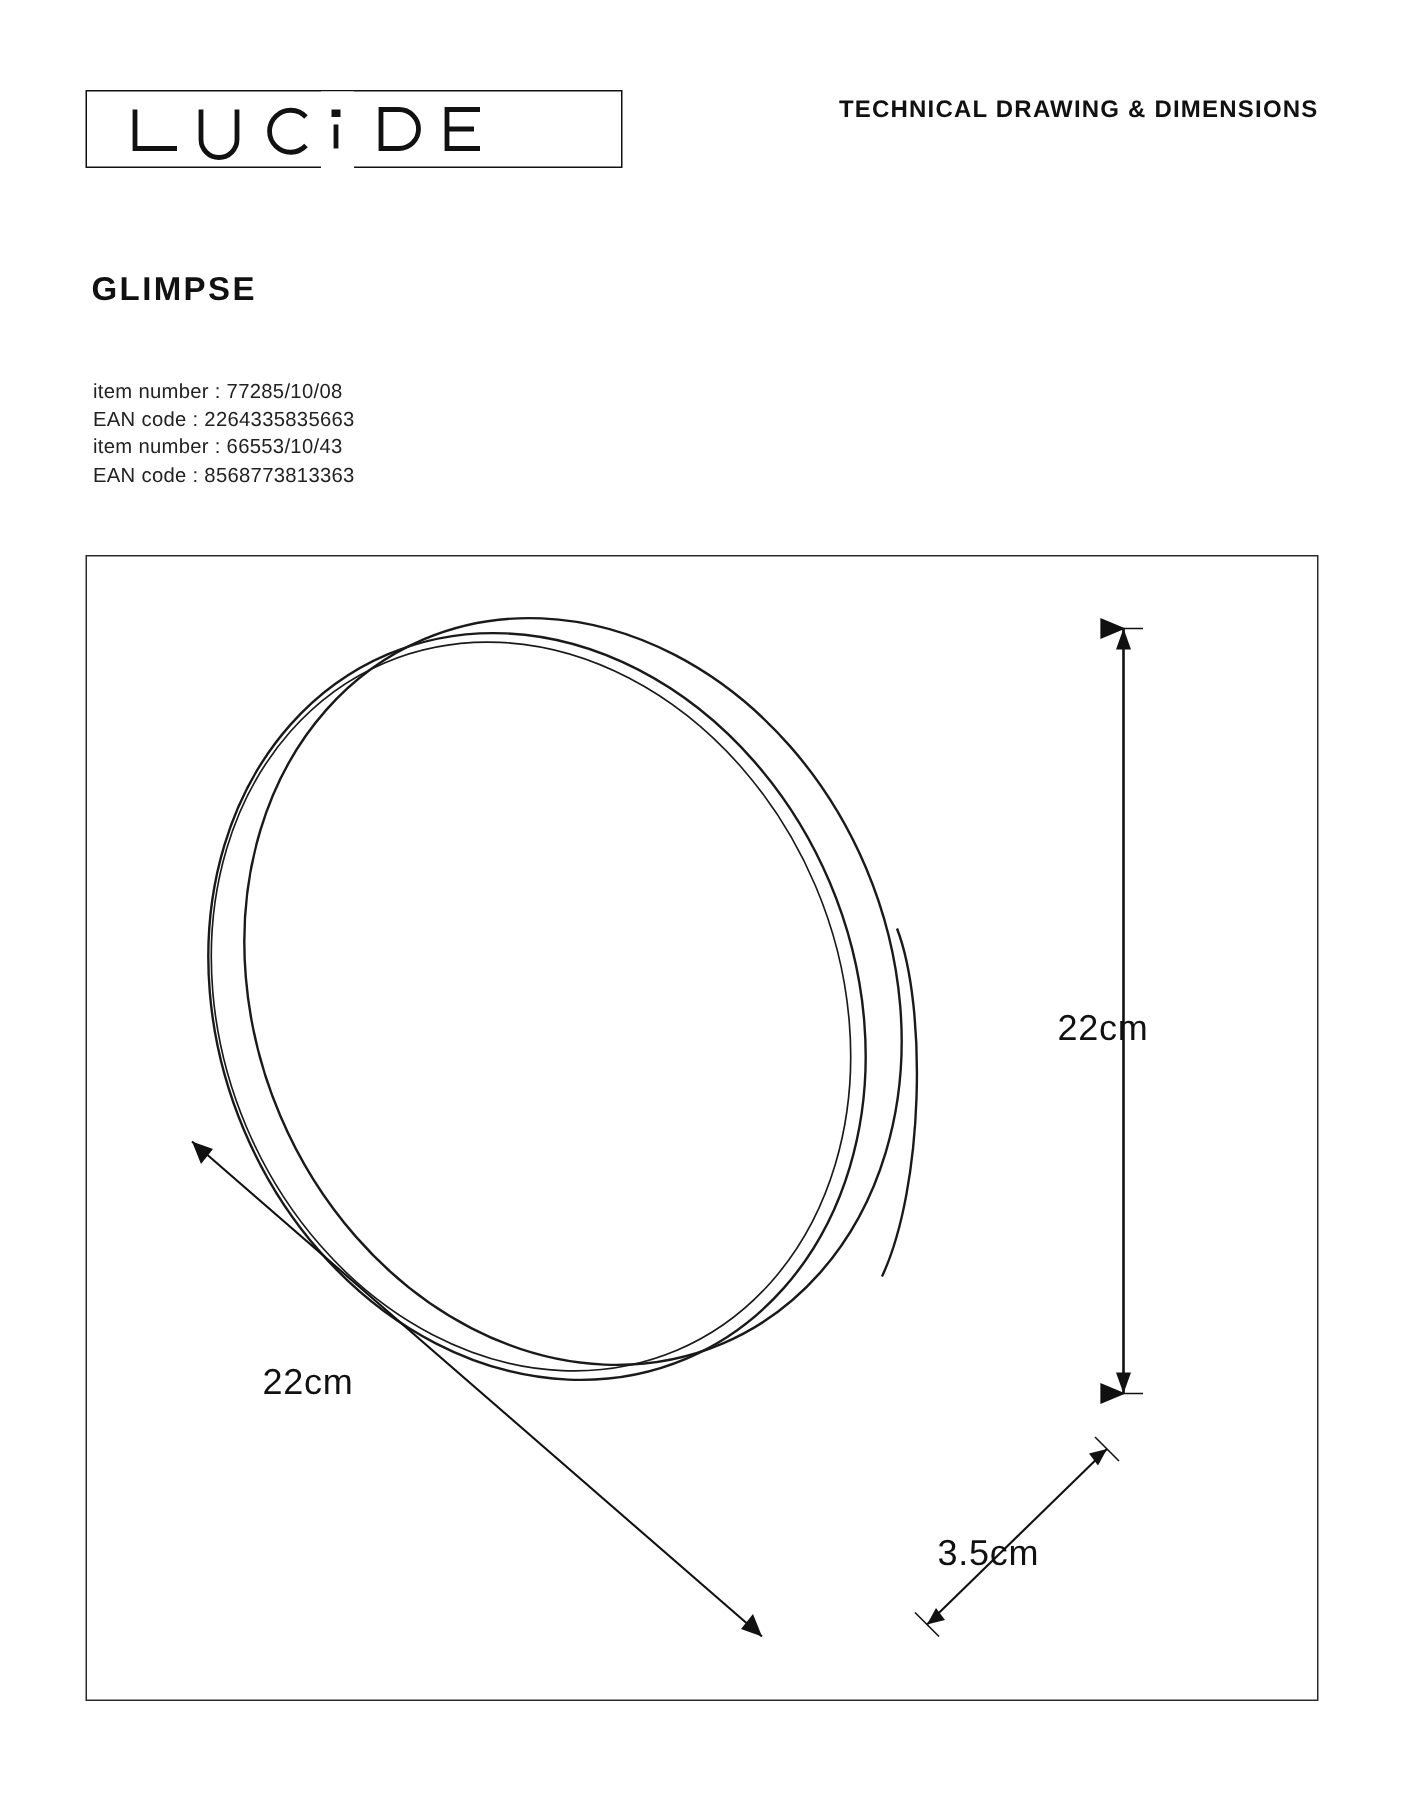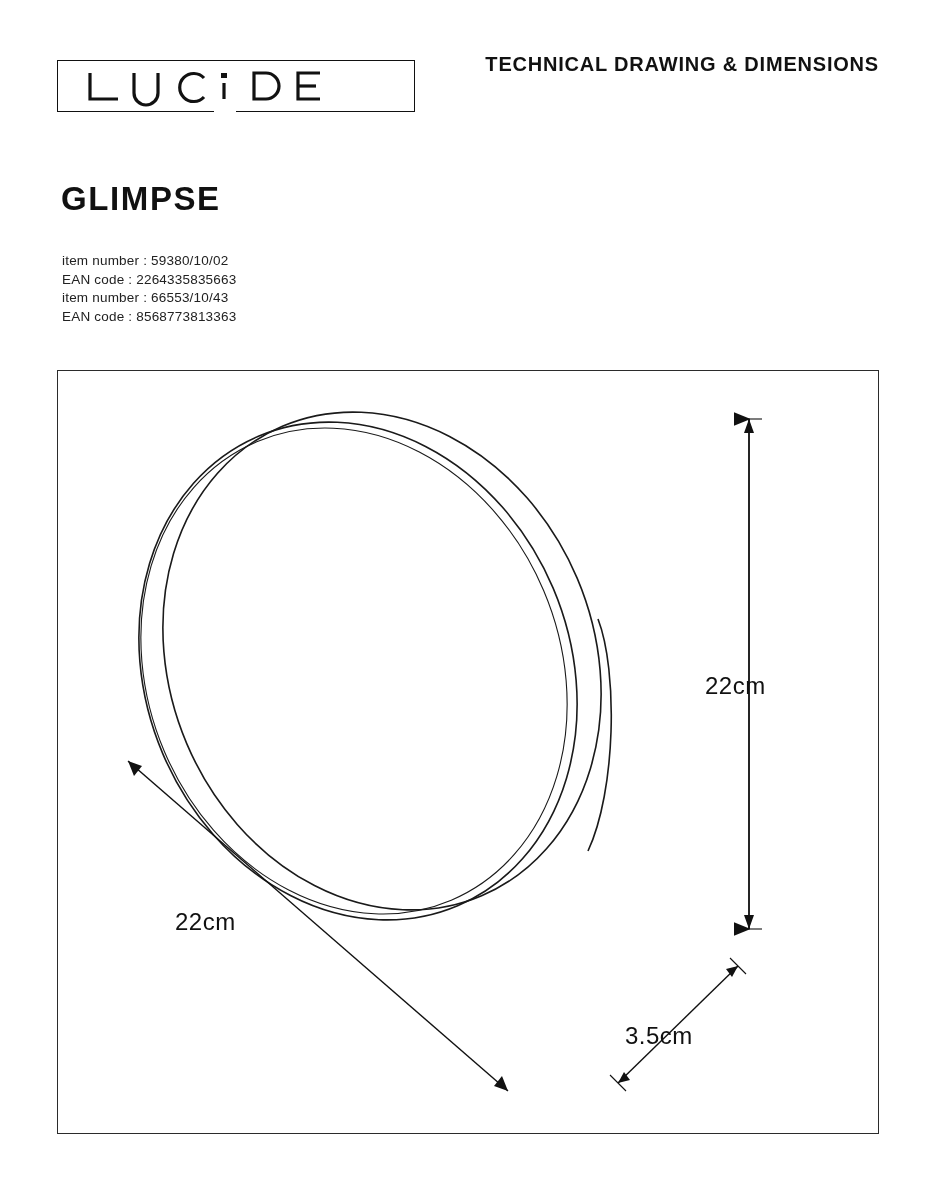--- a/index.html
+++ b/index.html
@@ -37,35 +37,35 @@
 
   .logo-svg {
     position: absolute;
     left: 0;
     top: 0;
   }
 
   .header-title {
     position: absolute;
     right: 0;
-    top: 0;
-    font-size: 20px;
+    top: 10px;
+    font-size: 16px;
     font-weight: bold;
     letter-spacing: 0.8px;
     color: #111;
     white-space: nowrap;
     line-height: 20px;
   }
 
   
   .product-name {
     position: absolute;
     left: 61px;
     top: 180px;
-    font-size: 33px;
+    font-size: 22px;
     font-weight: bold;
     letter-spacing: 1.6px;
     color: #111;
   }
 
   .meta {
     position: absolute;
     left: 62px;
     top: 252px;
     font-size: 13.5px;
@@ -135,21 +135,21 @@
       </g>
     </svg>
   </div>
 
   <div class="header-title">TECHNICAL DRAWING &amp; DIMENSIONS</div>
 </div>
 
 <div class="product-name">GLIMPSE</div>
 
 <div class="meta">
-  <div>item number : 59380/10/02</div>
+  <div>item number : 77285/10/08</div>
   <div>EAN code : 2264335835663</div>
   <div>item number : 66553/10/43</div>
   <div>EAN code : 8568773813363</div>
 </div>
 
 <div class="drawing-frame">
 
   <svg class="drawing-svg" width="822" height="764" viewBox="0 0 822 764">
     <defs>
       <marker id="arrowDown" markerWidth="10" markerHeight="12" refX="5" refY="11" orient="auto">

